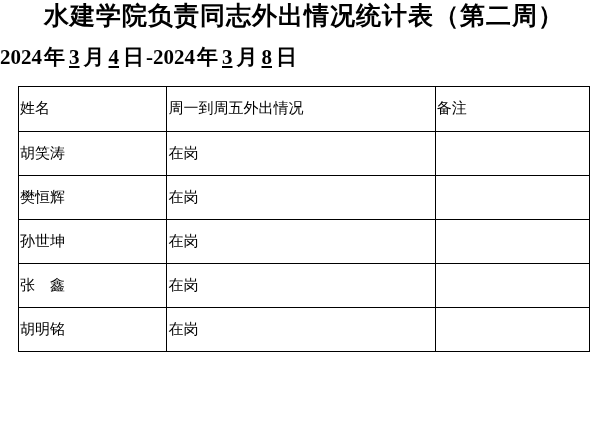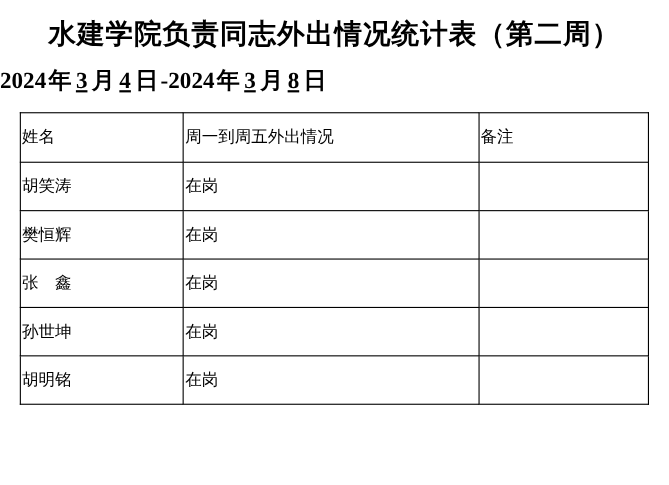--- a/index.html
+++ b/index.html
@@ -19,21 +19,20 @@
     height: 441px;
     box-sizing: border-box;
     position: relative;
   }
   .doc-title {
     text-align: center;
     font-family: "Liberation Serif", "DejaVu Serif", serif;
     font-size: 25px;
     font-weight: bold;
     letter-spacing: 1px;
-    padding-top: 16px;
     line-height: 1.3;
     white-space: nowrap;
   }
   .doc-subtitle {
     text-align: left;
     font-size: 21px;
     font-weight: bold;
     margin-top: 10px;
     line-height: 1.4;
     white-space: nowrap;
@@ -101,26 +100,26 @@
           <td class="name-cell">胡笑涛</td>
           <td>在岗</td>
           <td></td>
         </tr>
         <tr>
           <td class="name-cell">樊恒辉</td>
           <td>在岗</td>
           <td></td>
         </tr>
         <tr>
-          <td class="name-cell">张　鑫</td>
+          <td class="name-cell">孙世坤</td>
           <td>在岗</td>
           <td></td>
         </tr>
         <tr>
-          <td class="name-cell">孙世坤</td>
+          <td class="name-cell">张　鑫</td>
           <td>在岗</td>
           <td></td>
         </tr>
         <tr>
           <td class="name-cell">胡明铭</td>
           <td>在岗</td>
           <td></td>
         </tr>
       </tbody>
     </table>

